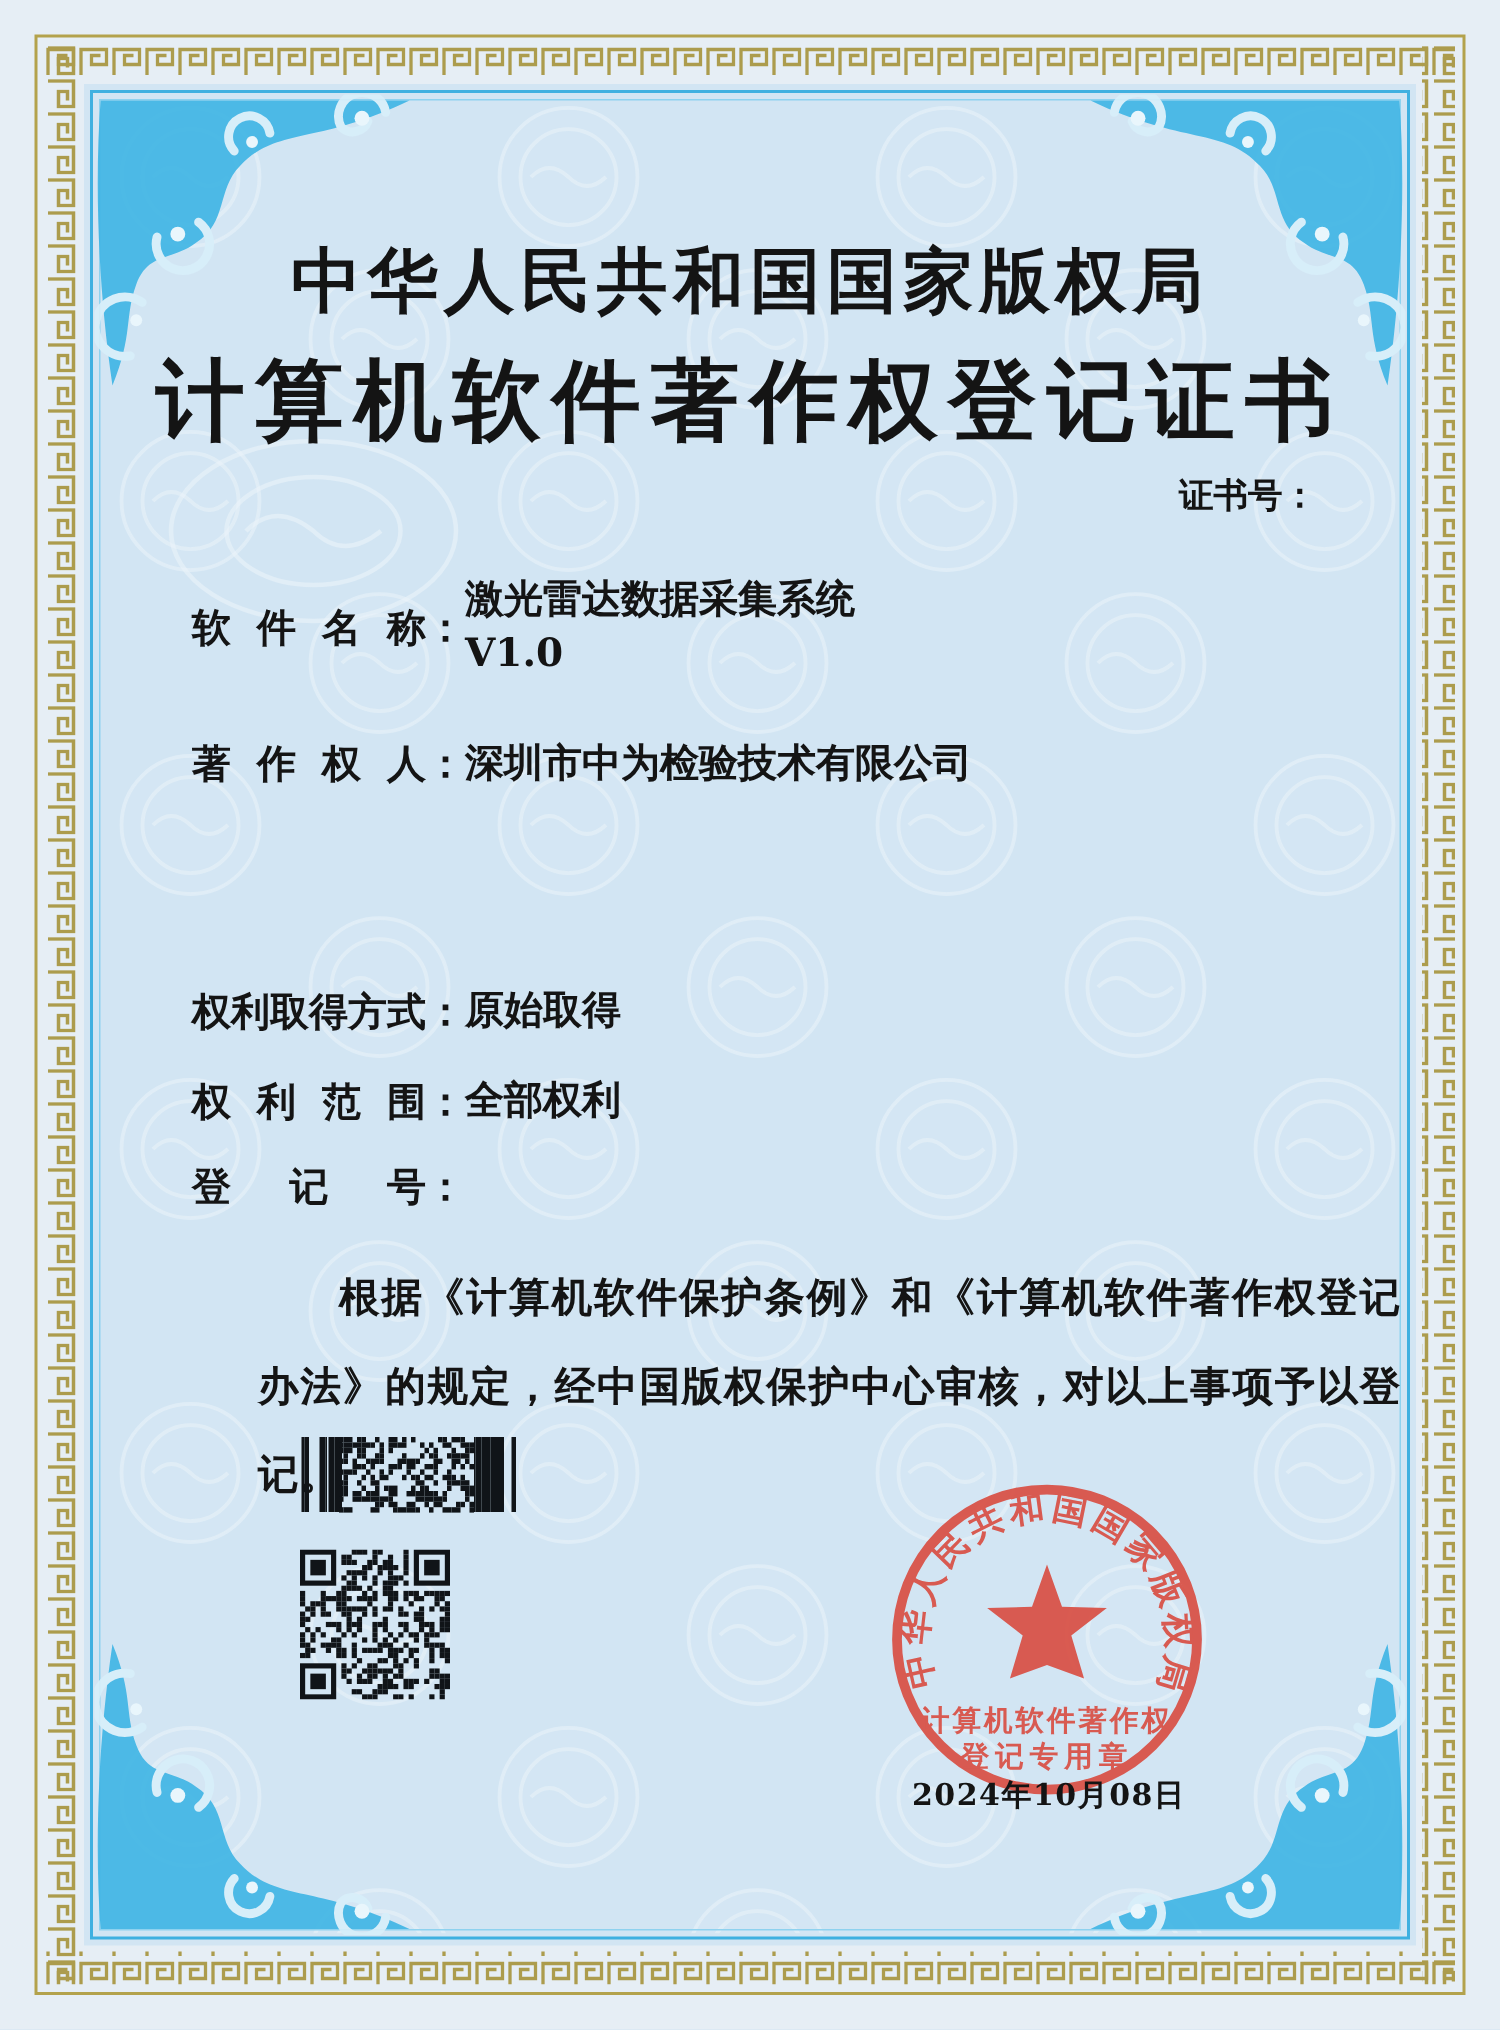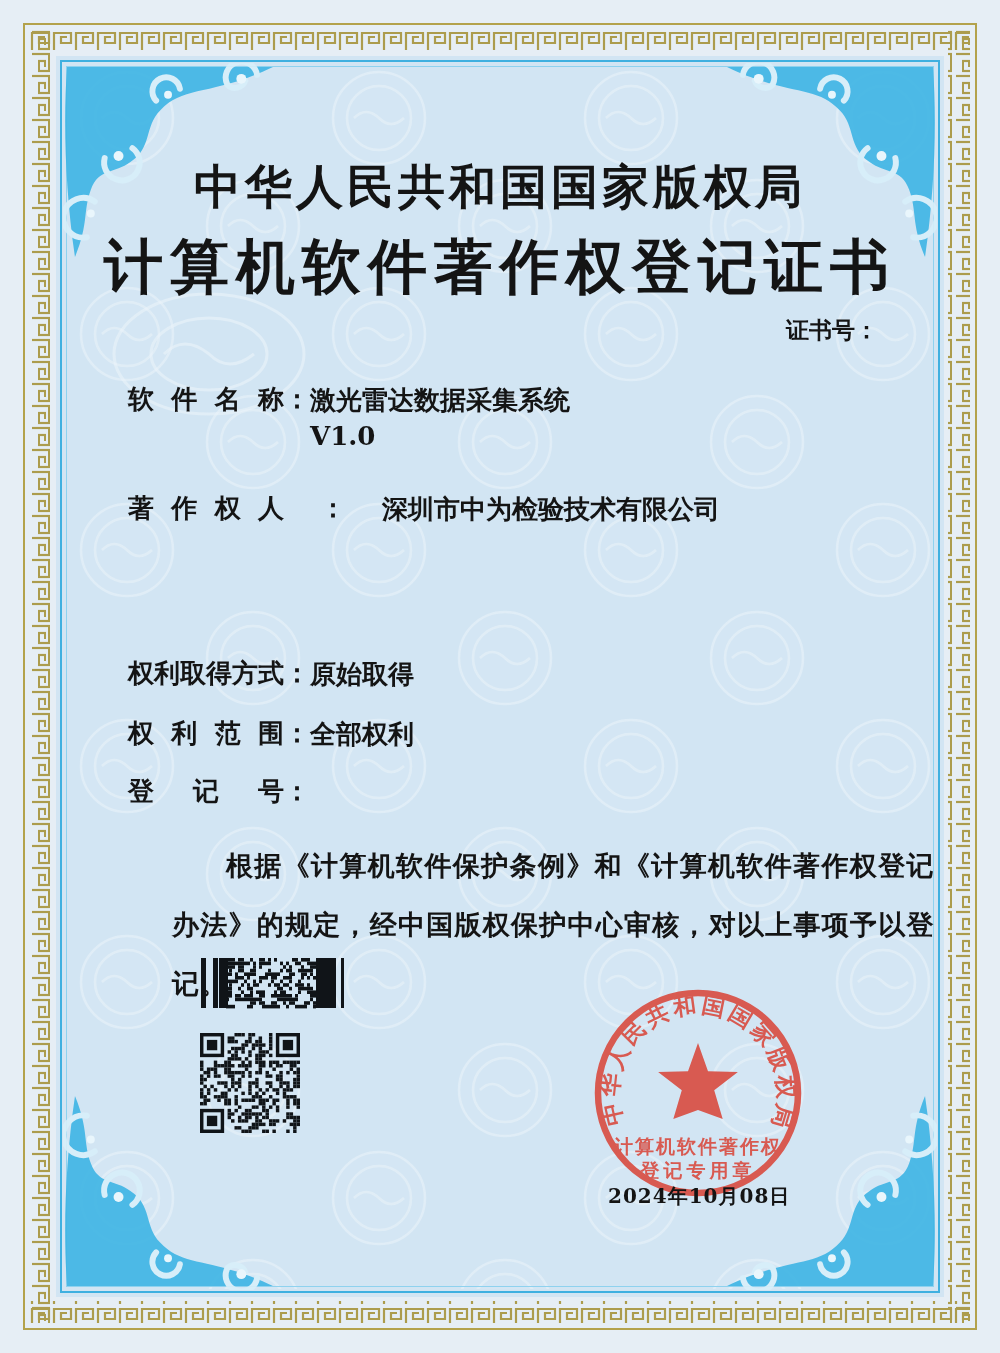--- a/index.html
+++ b/index.html
@@ -20,21 +20,21 @@
   .corner.tl{left:63px;top:63px;}
   .corner.tr{right:63px;top:63px;transform:scaleX(-1);}
   .corner.bl{left:63px;bottom:63px;transform:scaleY(-1);}
   .corner.br{right:63px;bottom:63px;transform:scale(-1,-1);}
   .watermark{position:absolute;inset:64px;opacity:.55;pointer-events:none;}
   
   .title{left:0;right:0;text-align:center;font-weight:bold;white-space:nowrap;}
   .title1{top:156px;font-size:47px;letter-spacing:4px;}
   .title2{top:228px;font-size:59px;letter-spacing:7px;}
   .certno{top:315px;right:122px;font-size:23px;font-weight:bold;display:flex;gap:14px;}
-  .row{left:128px;display:flex;align-items:flex-start;font-weight:bold;font-size:26px;}
+  .row{left:128px;display:flex;align-items:center;font-weight:bold;font-size:26px;}
   .row .lbl{display:inline-block;width:156px;text-align:justify;text-align-last:justify;}
   .row .colon{display:inline-block;width:26px;}
   .row .val{margin-left:0px;line-height:36px;}
   .statement{left:128px;top:836px;width:762px;font-size:27px;font-weight:bold;
     line-height:59px;text-indent:2em;letter-spacing:.5px;text-align:justify;margin-left:44px;}
   .date{left:608px;top:1183px;font-size:20px;font-weight:bold;letter-spacing:1px;}
   .seal{left:588px;top:983px;opacity:.88;}
   .code{background:transparent;}
 </style>
 </head>
@@ -155,21 +155,21 @@
 
 <div class="abs row" style="top:382px;">
   <span class="lbl">软件名称</span>
   <span class="colon">：</span>
   <span class="val">
     <span>激光雷达数据采集系统</span><br>
     <span>V1.0</span>
   </span>
 </div>
 
-<div class="abs row" style="top:491px;gap:36px;">
+<div class="abs row" style="top:491px;">
   <span class="lbl">著作权人</span>
   <span class="colon">：</span>
   <span class="val">深圳市中为检验技术有限公司</span>
 </div>
 
 <div class="abs row" style="top:656px;">
   <span class="lbl">权利取得方式</span>
   <span class="colon">：</span>
   <span class="val">原始取得</span>
 </div>

